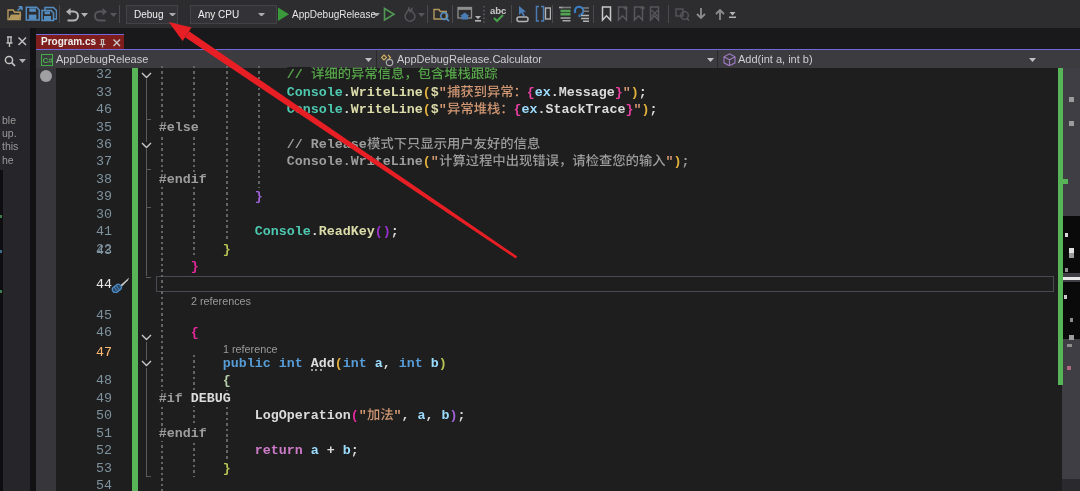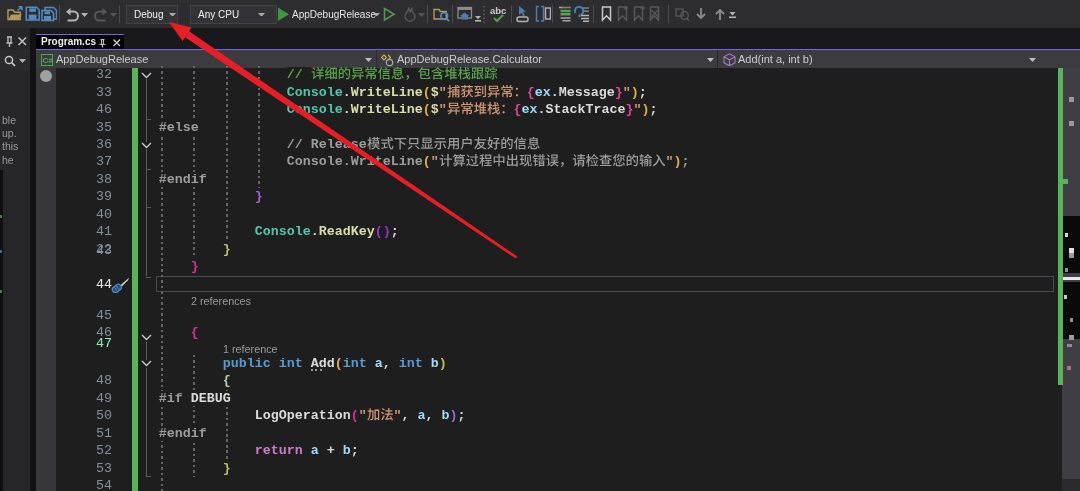--- a/index.html
+++ b/index.html
@@ -1,21 +1,21 @@
 <!DOCTYPE html>
 <html><head><meta charset="utf-8"><style>
 * { margin:0; padding:0; box-sizing:border-box; }
 html,body { width:1080px; height:491px; overflow:hidden; background:#1E1E1E;
   font-family:"Liberation Sans", sans-serif; }
 #root { position:relative; width:1080px; height:491px; overflow:hidden; }
 .abs { position:absolute; }
 #toolbar { left:0; top:0; width:1080px; height:28px; background:#2D2D30; }
 #toolbar svg { opacity:.87; }
 #tabwell { left:30px; top:28px; width:1050px; height:21.5px; background:#19191B; }
-#tab { left:36px; top:33.5px; width:88px; height:15.5px; background:#000000;
+#tab { left:36px; top:33.5px; width:88px; height:15.5px; background:#7f1d1d;
   border-top:1.5px solid #7268DC;text-align:right; }
 #navbar { left:36px; top:49px; width:1044px; height:18.5px; background:#3B3B40;
   border-top:1.5px solid #7268DC; }
 #dock { left:0; top:28px; width:30px; height:463px; background:#26262A; }
 #dockgap { left:30px; top:28px; width:6px; height:463px; background:#121214; }
 #editor { left:36px; top:67.5px; width:1044px; height:423.5px; background:#1E1E1E; }
 .cl { position:absolute; left:158.8px; height:17.45px; line-height:17.45px;
   font-family:"Liberation Mono", monospace; font-size:13.333px; font-weight:bold; white-space:pre; z-index:5; }
 .cl i { font-style:normal; }
 .ln { position:absolute; left:60px; width:52px; height:17.45px; line-height:17.45px;
@@ -263,28 +263,28 @@
     <div style="position:absolute;left:145.5px;top:367.8px;width:1px;height:108.4px;background:#5A5A5A"></div>
     <div style="position:absolute;left:145.5px;top:476.2px;width:5px;height:1px;background:#5A5A5A"></div>
 <div class="ln" style="top:66.20px;color:#7E929E">32</div>
 <div class="ln" style="top:83.65px;color:#7E929E">33</div>
 <div class="ln" style="top:101.10px;color:#7E929E">46</div>
 <div class="ln" style="top:118.55px;color:#7E929E">35</div>
 <div class="ln" style="top:136.00px;color:#7E929E">36</div>
 <div class="ln" style="top:153.45px;color:#7E929E">37</div>
 <div class="ln" style="top:170.90px;color:#7E929E">38</div>
 <div class="ln" style="top:188.35px;color:#7E929E">39</div>
-<div class="ln" style="top:205.80px;color:#7E929E">40</div>
+<div class="ln" style="top:205.80px;color:#7E929E">30</div>
 <div class="ln" style="top:223.25px;color:#7E929E">41</div>
 <div class="ln" style="top:240.70px;color:#7E929E">22</div>
 <div class="ln" style="top:242px;color:#7E929E">43</div>
 <div class="ln" style="top:275.60px;color:#E8E8E8">44</div>
 <div class="ln" style="top:306.50px;color:#7E929E">45</div>
 <div class="ln" style="top:323.95px;color:#7E929E">46</div>
-<div class="ln" style="top:335px;color:#86efac">47</div>
+<div class="ln" style="top:344px;color:#fdba74">47</div>
 <div class="ln" style="top:372.25px;color:#7E929E">48</div>
 <div class="ln" style="top:389.70px;color:#7E929E">49</div>
 <div class="ln" style="top:407.15px;color:#7E929E">50</div>
 <div class="ln" style="top:424.60px;color:#7E929E">51</div>
 <div class="ln" style="top:442.05px;color:#7E929E">52</div>
 <div class="ln" style="top:459.50px;color:#7E929E">53</div>
 <div class="ln" style="top:476.95px;color:#7E929E">54</div>
 <div class="lens" style="left:191px;top:294.55px">2 references</div>
 <div class="lens" style="left:223px;top:342.90px">1 reference</div>
 <div class="cl" style="top:66.20px"><i style="color:#DCDCDC;">&nbsp;&nbsp;&nbsp;&nbsp;&nbsp;&nbsp;&nbsp;&nbsp;&nbsp;&nbsp;&nbsp;&nbsp;&nbsp;&nbsp;&nbsp;&nbsp;</i><i style="color:#57A64A;background:#1E1E1E;">//&nbsp;</i><svg style="display:inline-block;width:186.66px;height:17.45px;vertical-align:top;overflow:visible" viewBox="0 0 186.66 17.45">

